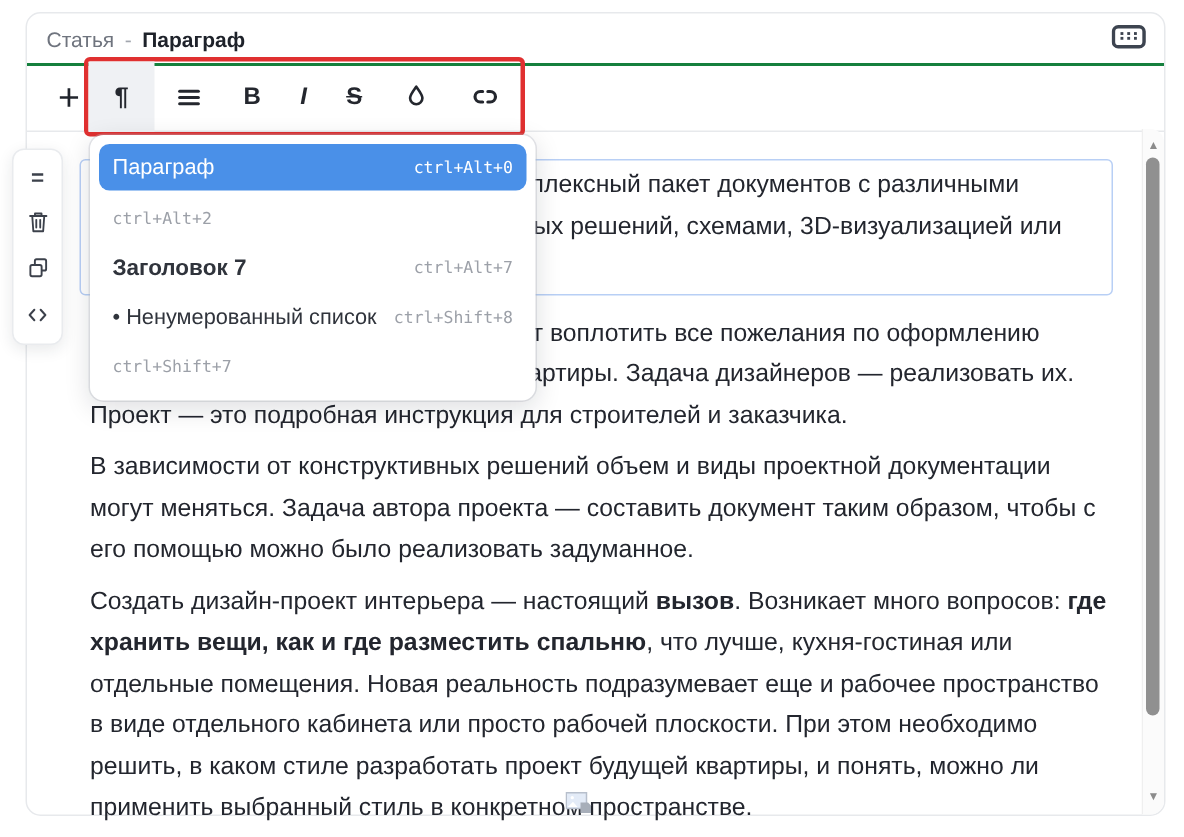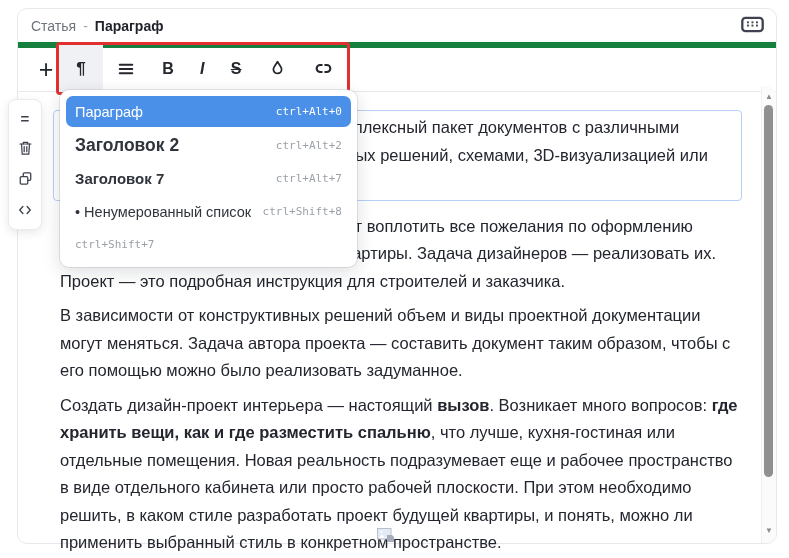--- a/index.html
+++ b/index.html
@@ -7,21 +7,21 @@
     width:789px;height:558px;position:relative;background:#ffffff;
     font-family:"Liberation Sans",sans-serif;overflow:hidden;color:#23262E;
   }
   
   .frame{
     position:absolute;left:17px;top:8px;width:758px;height:534px;
     border:1px solid #E7E9EC;border-radius:10px;background:#fff;
   }
   
   .topbar{
-    height:33px;border-bottom:6px solid #15803d;
+    height:33px;border-bottom:2px solid #15803d;
     display:flex;align-items:center;padding:0 10px 0 13px;
   }
   .crumb-muted{font-size:14px;color:#6F747E;}
   .crumb-sep{font-size:14px;color:#A2A6AE;margin:0 7px;}
   .crumb-current{font-size:14px;color:#1E222A;font-weight:bold;}
   .kb-btn{margin-left:auto;background:none;border:none;padding:2px;cursor:pointer;display:flex;}
   
   .toolbar{height:43px;border-bottom:1px solid #E7E9EC;position:relative;display:flex;align-items:center;}
   .plus-btn{
     background:none;border:none;margin-left:11px;width:34px;height:38px;
@@ -174,21 +174,20 @@
     <span class="sb-arrow sb-down">▼</span>
   </div>
 </div>
 
 <div class="dropdown">
   <div class="dd-item selected">
     <span class="dd-label">Параграф</span>
     <span class="dd-shortcut">ctrl+Alt+0</span>
   </div>
   <div class="dd-item">
-    <span class="dd-label h2">Заголовок 2</span>
     <span class="dd-shortcut">ctrl+Alt+2</span>
   </div>
   <div class="dd-item">
     <span class="dd-label h3">Заголовок 7</span>
     <span class="dd-shortcut">ctrl+Alt+7</span>
   </div>
   <div class="dd-item">
     <span class="dd-label">• Ненумерованный список</span>
     <span class="dd-shortcut">ctrl+Shift+8</span>
   </div>

